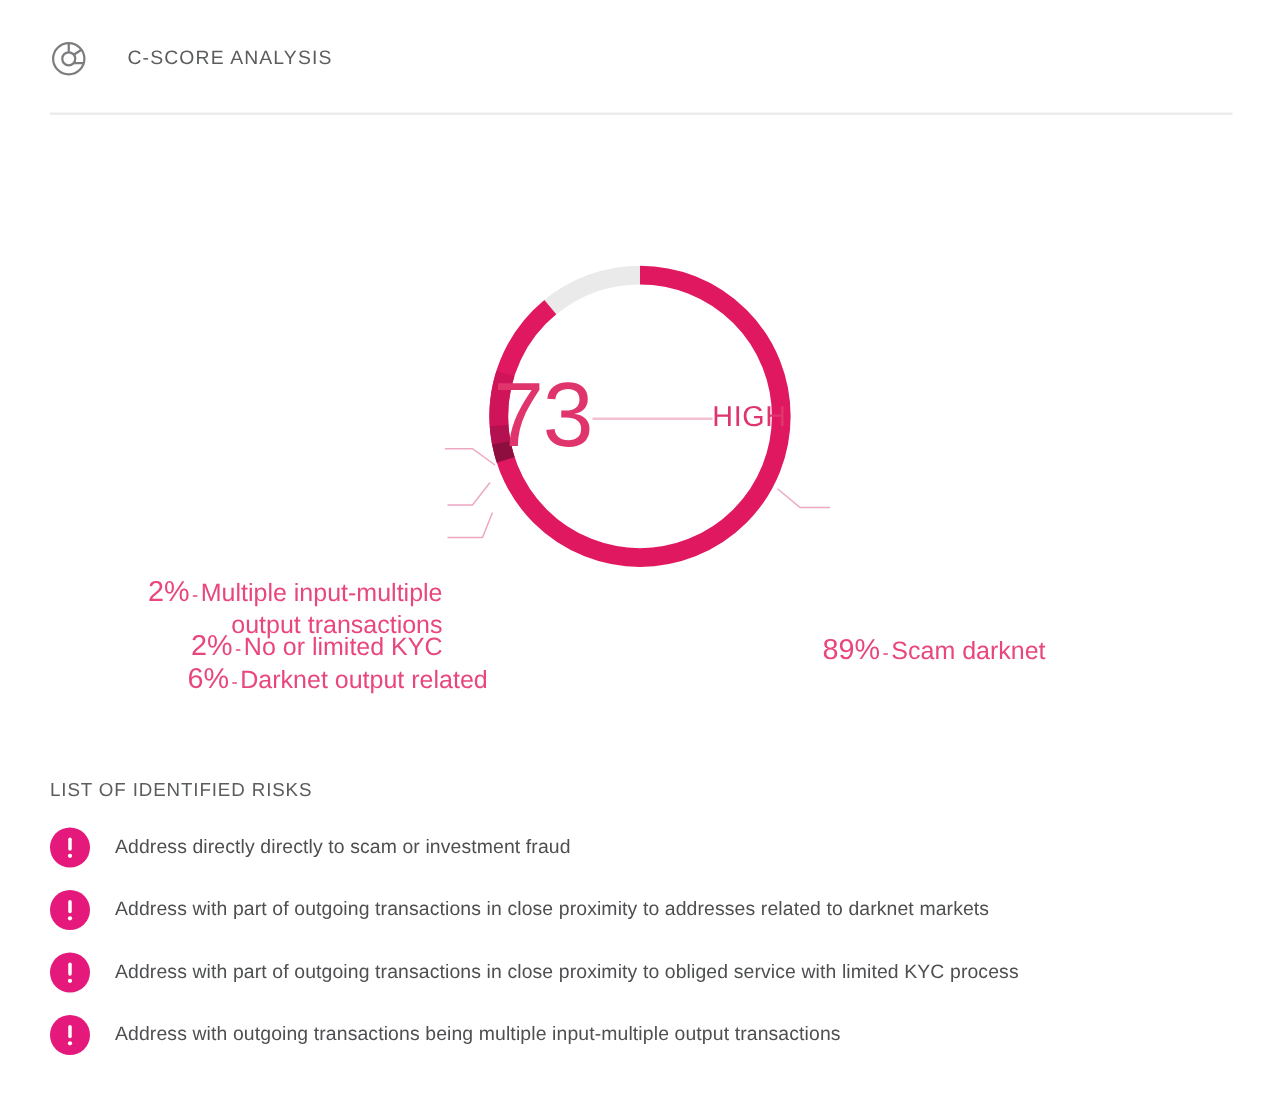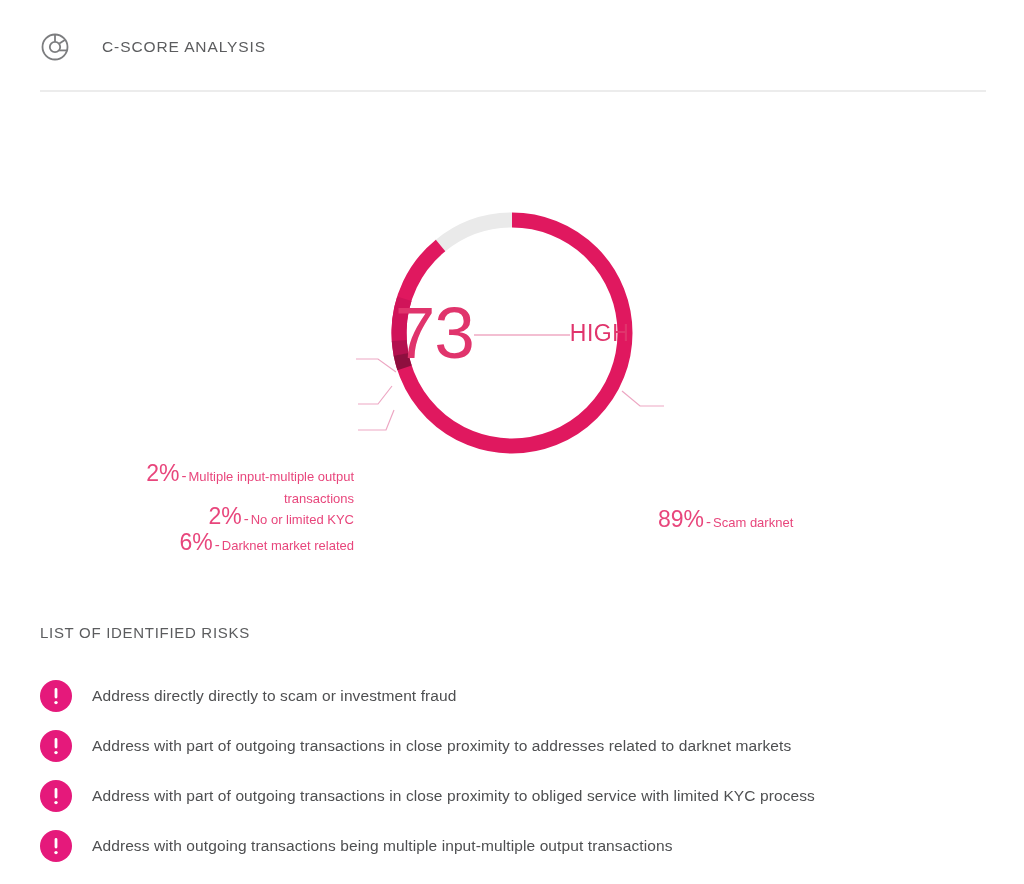--- a/index.html
+++ b/index.html
@@ -107,21 +107,21 @@
   .callout .pct {
     font-size: 23px;
     color: #e8467c;
   }
   .callout .dash {
     font-size: 15px;
     color: #e8467c;
     padding: 0 2px;
   }
   .callout .desc {
-    font-size: 13px;
+    font-size: 20px;
     color: #e8467c;
   }
 
   .callout-left {
     text-align: right;
   }
   .cl-1 { left: 102px; top: 349px; width: 252px; white-space: normal; text-align: right; }
   .cl-2 { left: 150px; top: 392px; width: 204px; text-align: right; }
   .cl-3 { left: 150px; top: 418px; width: 204px; text-align: right; }
   .cl-right { left: 658px; top: 395px; text-align: left; }
@@ -140,21 +140,21 @@
   .risks {
     position: absolute;
     left: 40px;
     top: 624px;
     width: 946px;
   }
   .risks-title {
     font-size: 15px;
     letter-spacing: 0.7px;
     color: #5b5c5e;
-    margin-bottom: 30px;
+    margin-bottom: 12px;
   }
   .risk-row {
     display: flex;
     align-items: center;
     height: 50px;
   }
   .risk-badge {
     flex: 0 0 auto;
     width: 32px;
     height: 32px;
@@ -228,21 +228,21 @@
 
   <div class="callout callout-left cl-1">
     <span class="pct">2%</span><span class="dash">-</span><span class="desc">Multiple input-multiple output transactions</span>
   </div>
 
   <div class="callout callout-left cl-2">
     <span class="pct">2%</span><span class="dash">-</span><span class="desc">No or limited KYC</span>
   </div>
 
   <div class="callout callout-left cl-3">
-    <span class="pct">6%</span><span class="dash">-</span><span class="desc">Darknet market related</span>
+    <span class="pct">6%</span><span class="dash">-</span><span class="desc">Darknet output related</span>
   </div>
 
   <div class="callout cl-right">
     <span class="pct">89%</span><span class="dash">-</span><span class="desc">Scam darknet</span>
   </div>
 </div>
 
 <div class="risks">
   <div class="risks-title">LIST OF IDENTIFIED RISKS</div>
 

